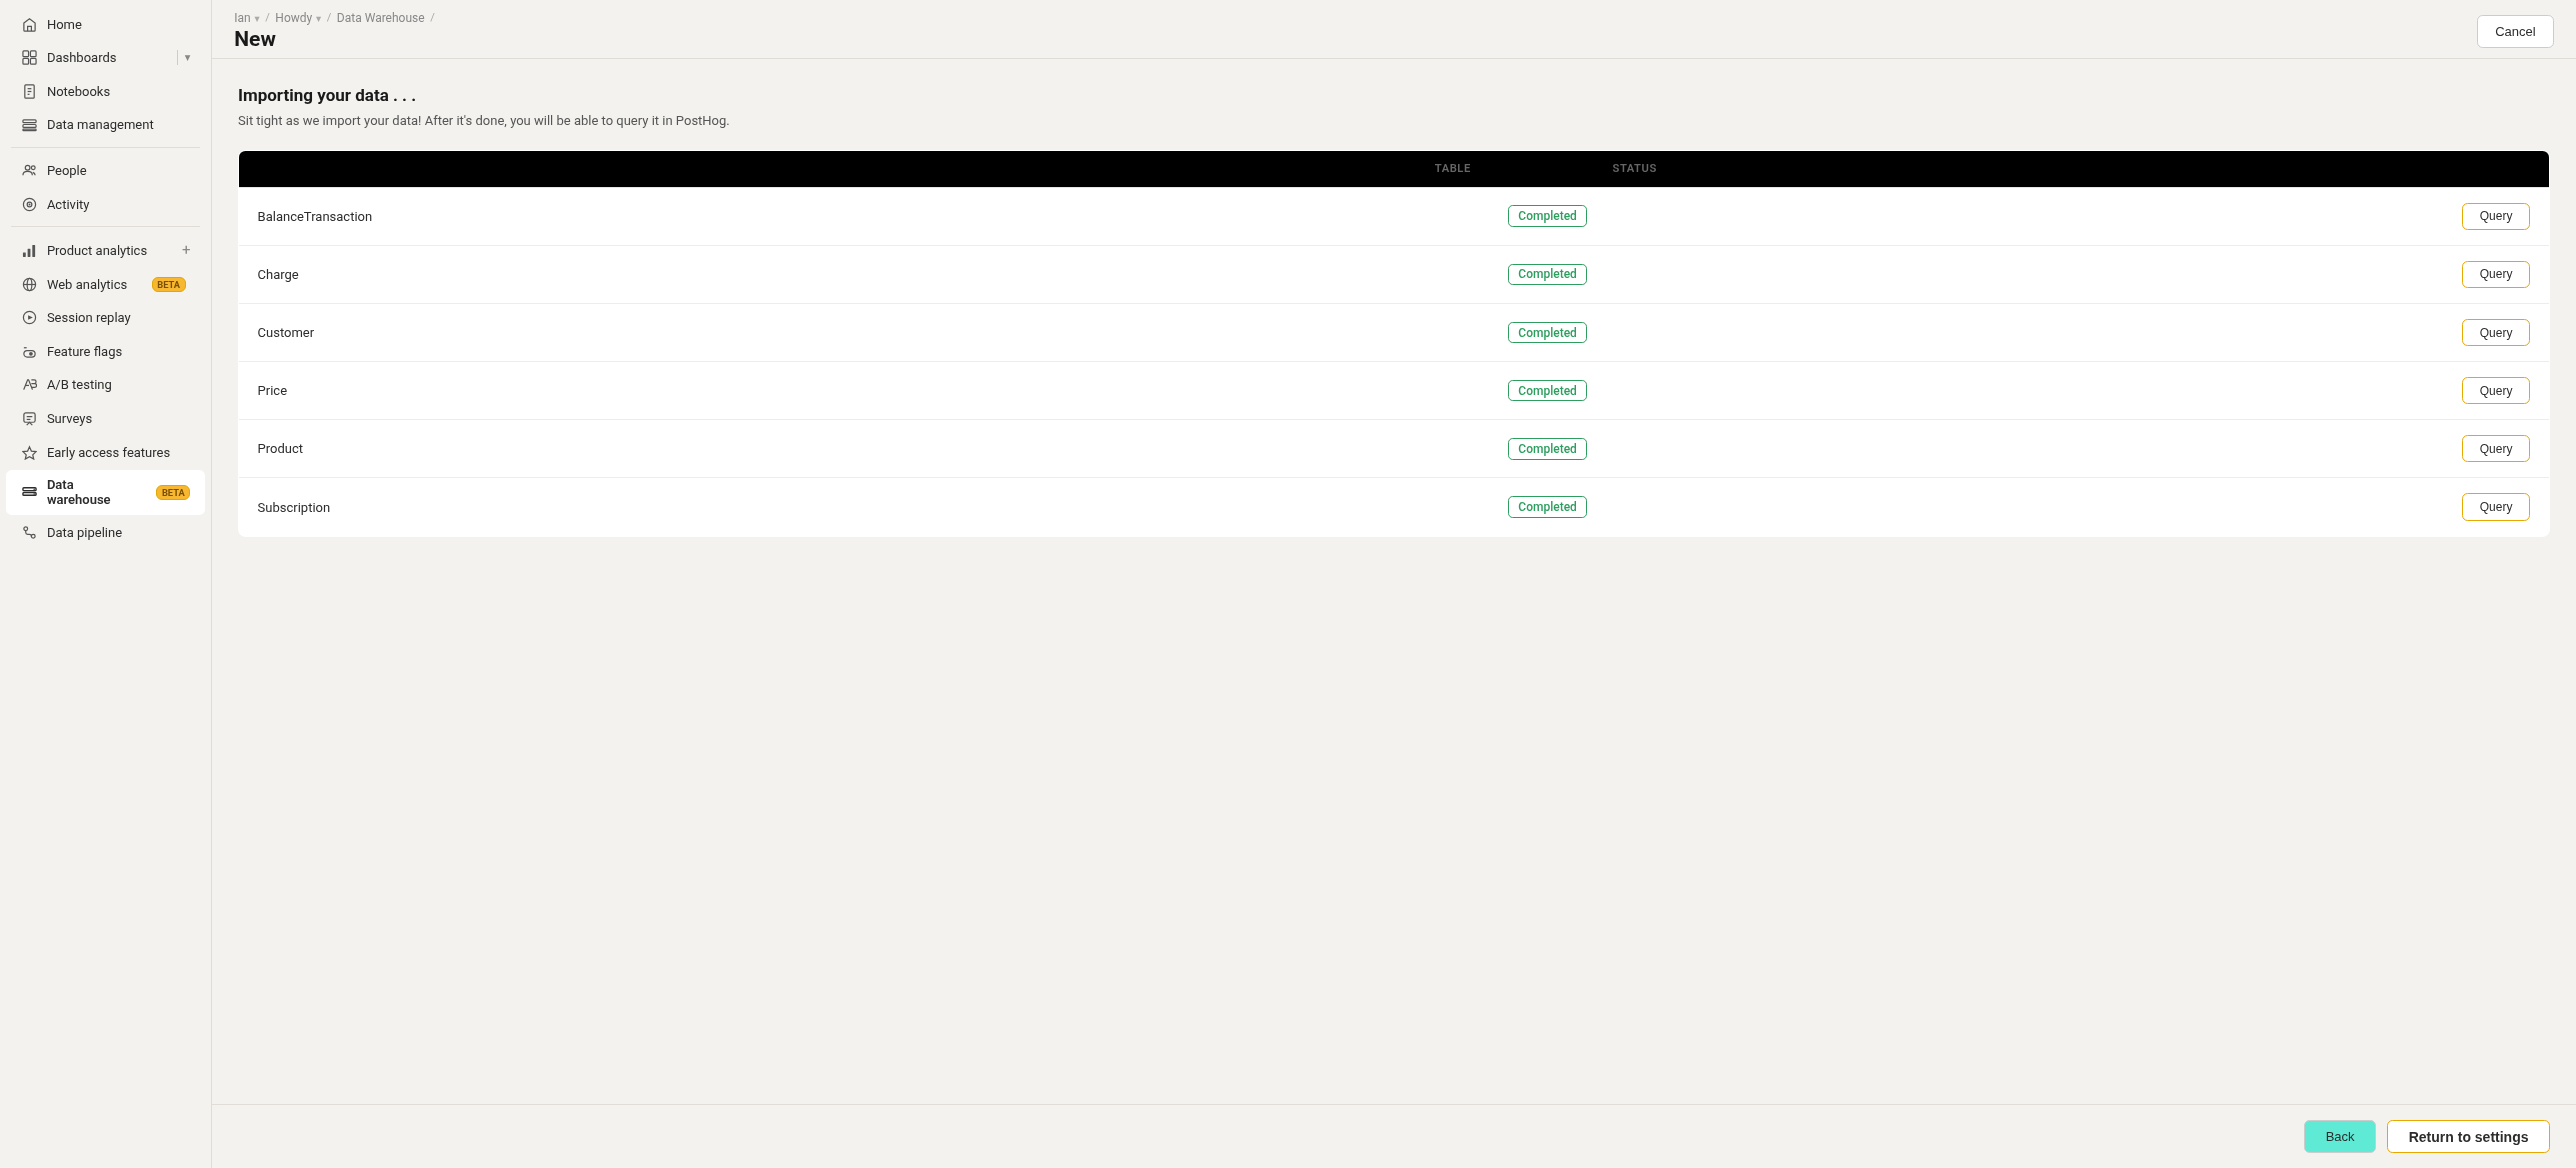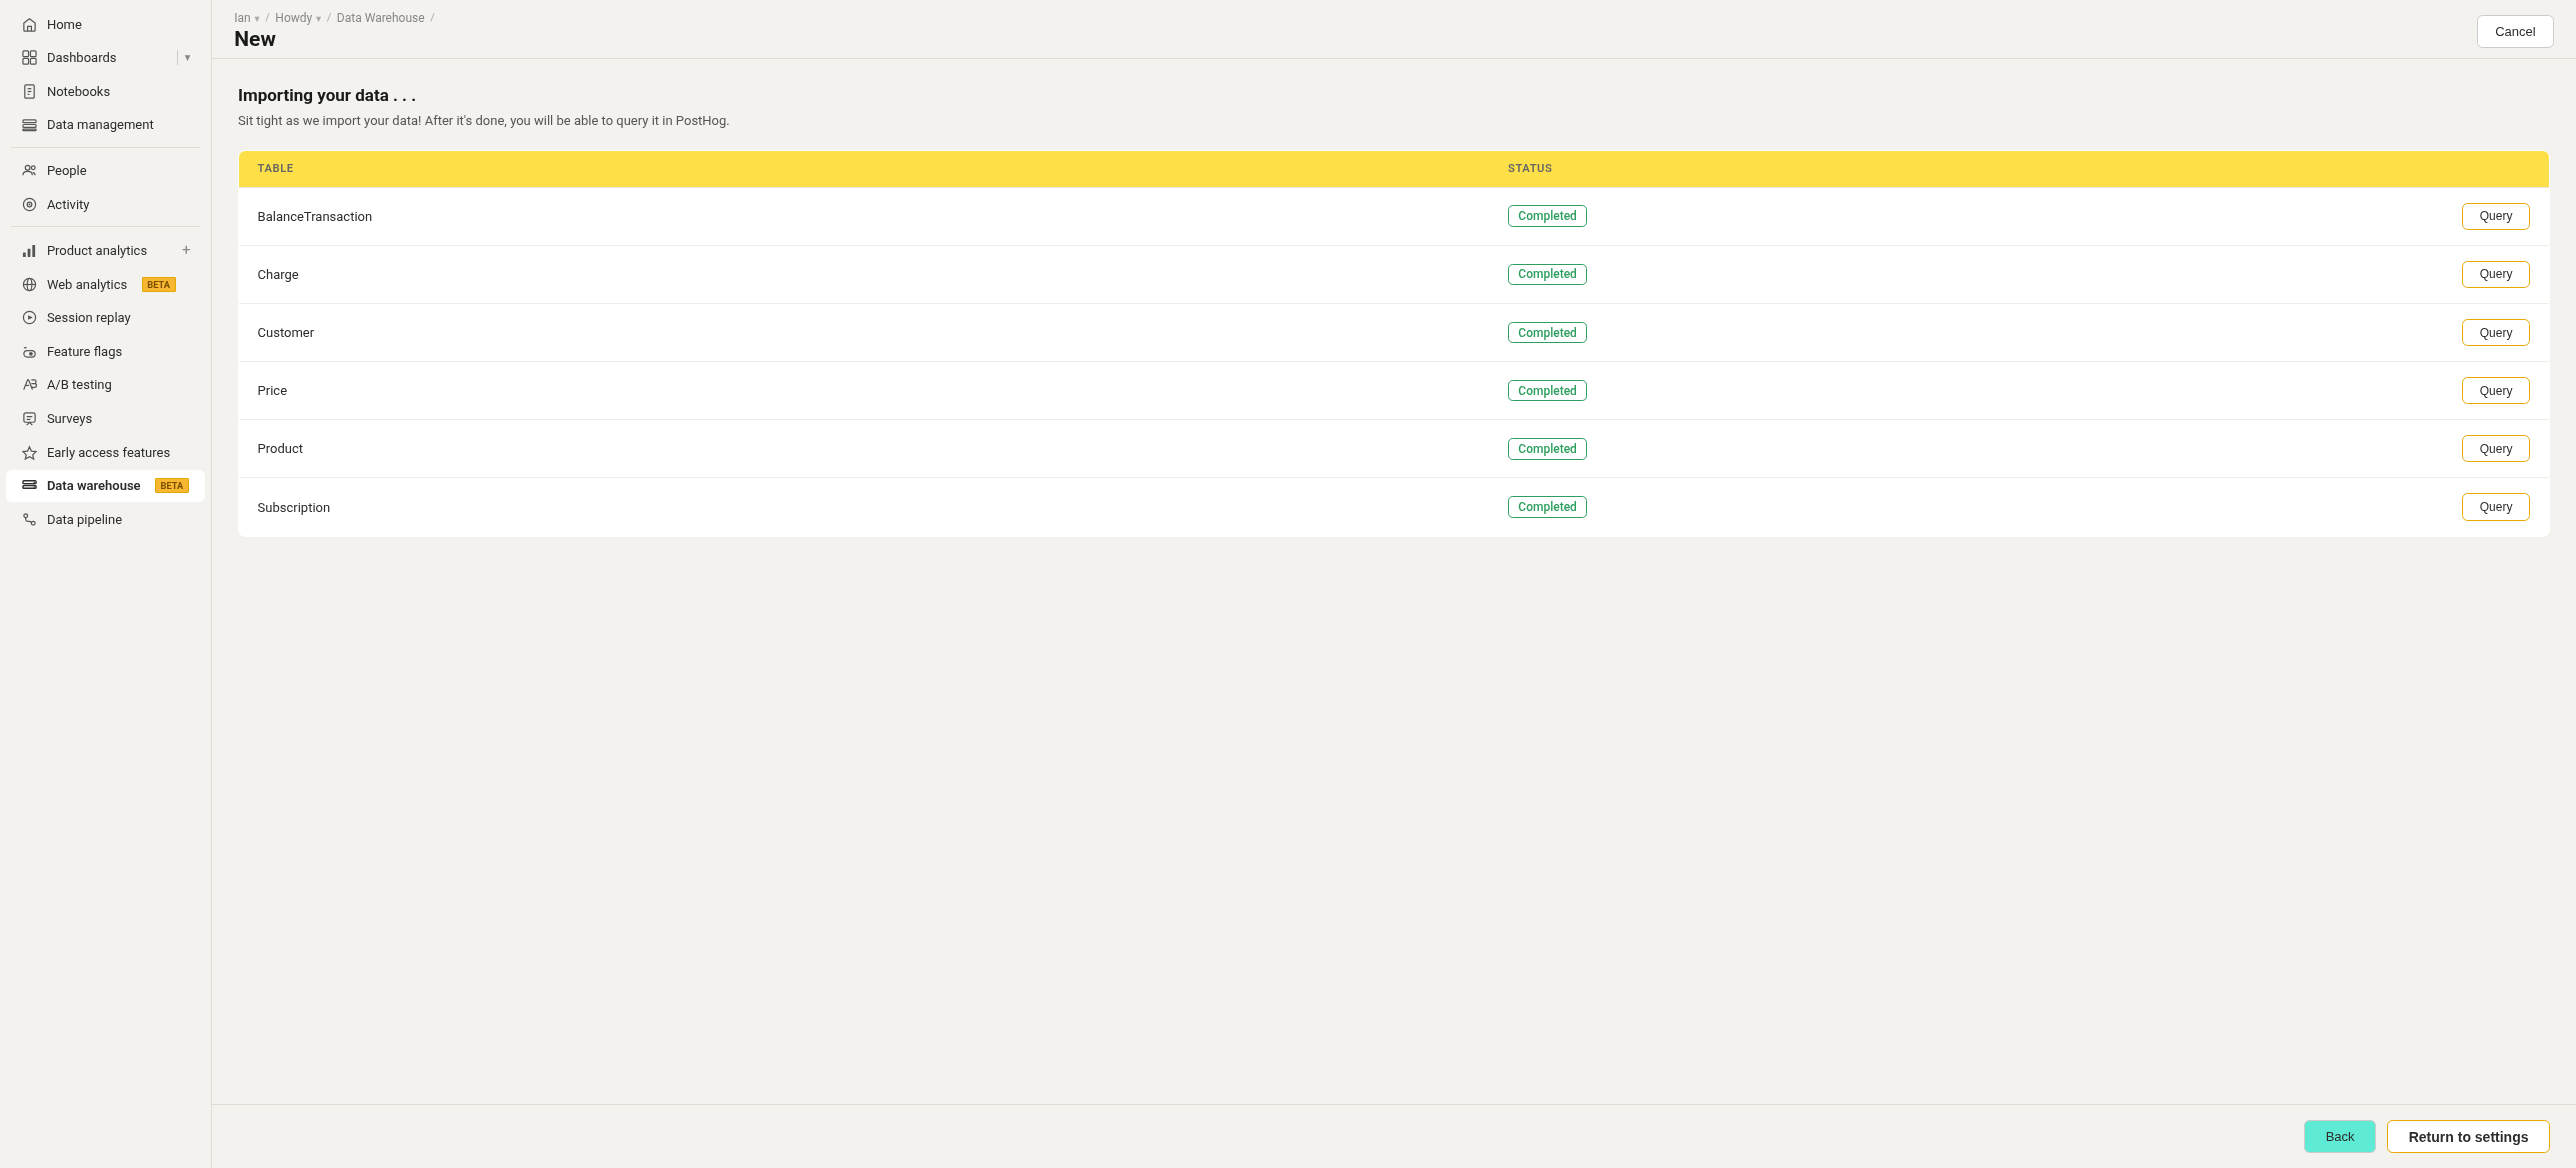--- a/index.html
+++ b/index.html
@@ -56,23 +56,23 @@
       background: #e0ddd6;
       margin: 5.6px 11.2px;
     }
 
     .beta-badge {
       background: #f7b731;
       color: #7a4f00;
       font-size: 9.3px;
       font-weight: 700;
       padding: 0.9px 4.7px;
-      border-radius: 1px;
+      border-radius: 6px;
       border: 0.9px solid #e0a800;
-      margin-left: 5px;
+      margin-left: 15px;
     }
 
     .sidebar-item .chevron {
       margin-left: auto;
       font-size: 11.2px;
       color: #888;
     }
 
     .sidebar-item .plus-icon {
       margin-left: auto;
@@ -171,29 +171,29 @@
     .data-table {
       width: 100%;
       border-collapse: collapse;
       background: #fff;
       border-radius: 7.4px;
       overflow: hidden;
       border: 0.9px solid #e0ddd6;
     }
 
     .data-table th {
-      text-align: left;
+      text-align: right;
       padding: 11.2px 18.6px;
       font-size: 11.2px;
       font-weight: 600;
       color: #666;
       text-transform: uppercase;
       letter-spacing: 0.05em;
       border-bottom: 0.9px solid #e8e5de;
-      background: #fde047;
+      background: #000000;
     }
 
     .data-table td {
       padding: 15px 18.6px;
       font-size: 13px;
       color: #2d2d2d;
       border-bottom: 0.9px solid #f0ede8;
     }
 
     .data-table tr:last-child td {

